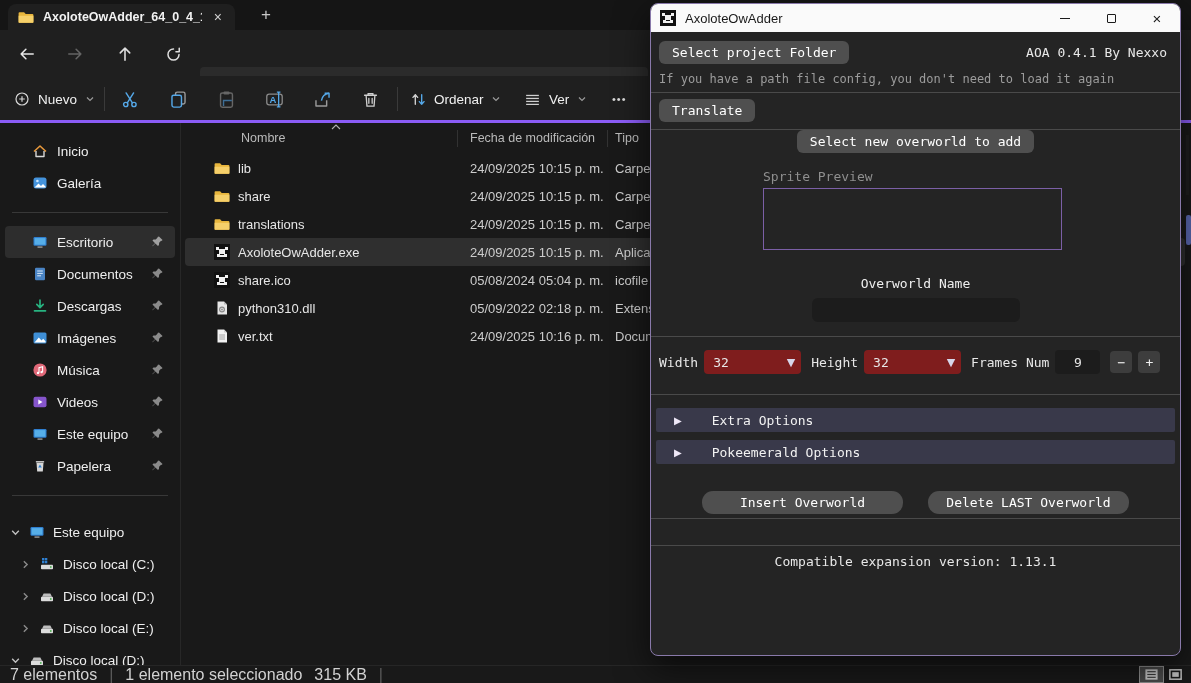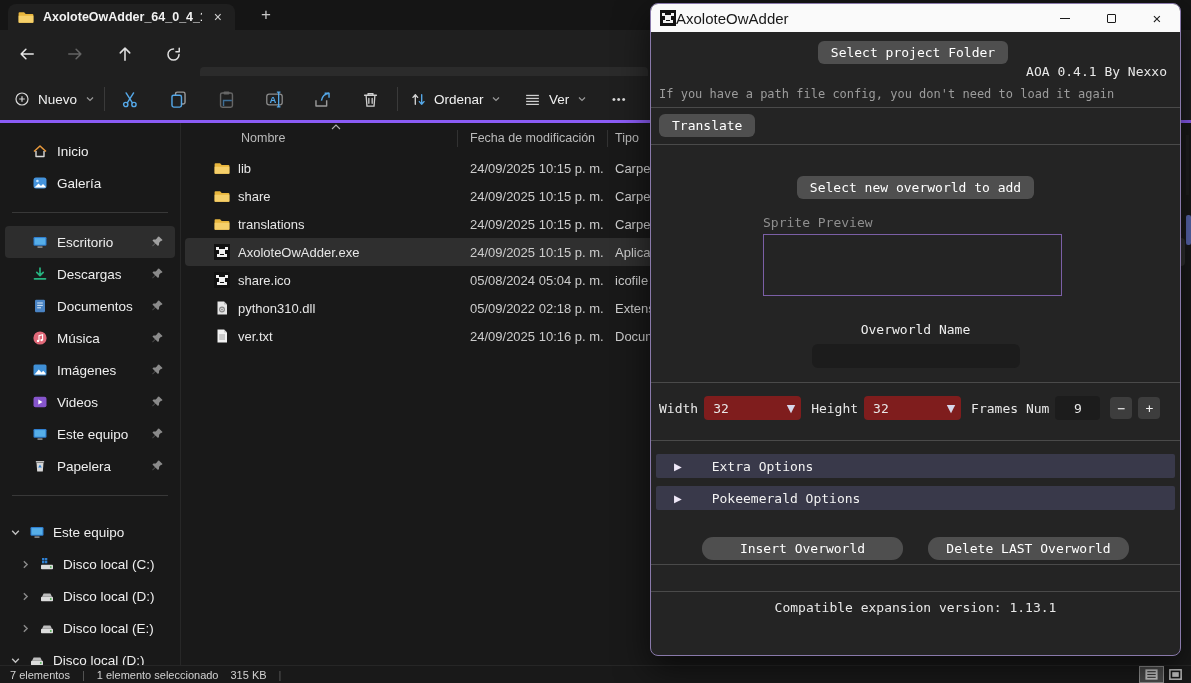--- a/index.html
+++ b/index.html
@@ -57,51 +57,51 @@
   .rows { position:absolute; top:31px; left:0; right:0; }
   .frow { height:28px; display:flex; align-items:center; gap:8px; margin:0 6px 0 4px;
           padding-left:29px; border-radius:4px; font-size:13px; color:#e6e6e6; position:relative; }
   .frow.selected { background:#2f2f2f; }
   .frow .fdate { position:absolute; left:285px; color:#cccccc; }
   .frow .ftype { position:absolute; left:430px; color:#cccccc; }
 
   
   .statusbar { position:absolute; left:0; right:0; bottom:0; height:18px; background:#191919;
                border-top:1px solid #262626; display:flex; align-items:center; gap:12px;
-               padding-left:10px; font-size:11px; color:#d2d2d2; }
+               padding-left:10px; font-size:16px; color:#d2d2d2; }
   .sb-sep { color:#5a5a5a; }
   .viewtoggle { position:absolute; top:0; width:25px; height:17px; display:flex; align-items:center; justify-content:center; }
   .viewtoggle.active { background:#4a4a4a; border:1px solid #8f8f8f; }
 
   .edge-blue { position:absolute; right:0; top:215px; width:5px; height:30px; background:#5a68b0; border-radius:2px; }
   .edge-scroll { position:absolute; right:2px; top:135px; width:3px; height:60px; background:#1f1f1f; }
 
   
   .app { position:absolute; left:650px; top:3px; width:531px; height:653px; background:#242424;
          border:1px solid #8979aa; border-radius:8px; box-shadow:0 12px 34px rgba(0,0,0,.6);
          font-family:"DejaVu Sans Mono",monospace; overflow:hidden; }
   .app-titlebar { height:28px; background:#fafafa; display:flex; align-items:center; padding-left:9px;
                   font-family:"Liberation Sans",sans-serif; }
-  .app-title { font-size:15px; color:#191919; flex:1; }
+  .app-title { font-size:13px; color:#191919; margin-left:9px; flex:1; }
   .wc { width:46px; height:28px; display:flex; align-items:center; justify-content:center; color:#1a1a1a; }
   .wc-min i { display:block; width:10px; border-top:1px solid #1a1a1a; }
   .wc-max i { display:block; width:9px; height:9px; border:1px solid #1a1a1a; border-radius:1px; }
   .wc-close { font-size:15px; }
 
   .app-body { padding-top:9px; font-size:13px; color:#e8e8e8; }
   .abtn { display:inline-flex; align-items:center; justify-content:center; background:#4f4f4f; color:#fff;
           border:none; border-radius:6px; height:23px; padding:0 13px;
           font-family:"DejaVu Sans Mono",monospace; font-size:13px; white-space:nowrap; }
   .sep { border:none; border-top:1px solid #4a4a4a; }
 
-  .app-row1 { display:flex; align-items:center; padding:0 13px 0 8px;flex-direction:column; }
+  .app-row1 { display:flex; align-items:center; padding:0 13px 0 8px; }
   .ver-credit { margin-left:auto; font-size:13px; color:#e8e8e8; }
   .hint { margin:8px 8px 6px; color:#9c9c9c; font-size:12px; white-space:nowrap; overflow:hidden; }
   .app-row3 { display:flex; gap:18px; padding:6px 8px 7px; }
-  .center-row { text-align:center; margin-top:31px; }
+  .center-row { text-align:center; }
   .sprite-label { margin:16px 0 4px 112px; color:#8f8f8f; }
   .sprite-box { margin-left:112px; width:299px; height:62px; border:1px solid #7b5fa6; background:transparent; }
   .ow-label { text-align:center; margin-top:26px; color:#efefef; }
   .ow-input { display:block; margin:7px auto 0; width:208px; height:24px; background:#1c1c1c;
               border:none; border-radius:6px; color:#e8e8e8; padding:0 8px;
               font-family:"DejaVu Sans Mono",monospace; font-size:13px; }
   .hr-after-input { margin-top:14px; }
   .dim-row { display:flex; align-items:center; padding:13px 8px 20px; gap:6px; }
   .combo { display:flex; align-items:center; width:97px; height:24px; background:#7f1d1d;
            border-radius:4px; padding:0 6px 0 9px; }
@@ -275,60 +275,60 @@
             <rect x="1.5" y="3" width="13" height="8.8" rx="1.2" fill="#2f7fd0"></rect>
             <rect x="2.6" y="4.1" width="10.8" height="6.6" fill="#56aee8"></rect>
             <rect x="5.5" y="12.4" width="5" height="1.4" fill="#9a9a9a"></rect>
           </svg>
         <span>Escritorio</span>
         <svg class="ic pin" width="13" height="13" viewBox="0 0 16 16" fill="#a0a0a0">
             <path d="M9.8 1.8 14.2 6.2 13 7.4 12.4 7.2 10 9.6 9.8 12.4 8.6 13.6 5.4 10.4 2 13.8 1.6 13.4 5 10 1.8 6.8 3 5.6 5.8 5.4 8.2 3 8 2.4z"></path>
           </svg>
       </div>
       <div class="side-item">
-        <svg class="ic" width="16" height="16" viewBox="0 0 16 16" fill="none" stroke="#27b380" stroke-width="1.7" stroke-linecap="round" stroke-linejoin="round">
-            <path d="M8 2.2v7.2M4.8 6.4 8 9.6l3.2-3.2M2.5 12.8h11"></path>
-          </svg>
-        <span>Descargas</span>
-        <svg class="ic pin" width="13" height="13" viewBox="0 0 16 16" fill="#8a8a8a">
-            <path d="M9.8 1.8 14.2 6.2 13 7.4 12.4 7.2 10 9.6 9.8 12.4 8.6 13.6 5.4 10.4 2 13.8 1.6 13.4 5 10 1.8 6.8 3 5.6 5.8 5.4 8.2 3 8 2.4z"></path>
-          </svg>
-      </div>
-      <div class="side-item">
         <svg class="ic" width="16" height="16" viewBox="0 0 16 16">
             <rect x="3" y="1.8" width="10" height="12.5" rx="1.2" fill="#4a84c4"></rect>
             <g stroke="#d8e8f8" stroke-width="1">
               <line x1="5.2" y1="5" x2="10.8" y2="5"></line>
               <line x1="5.2" y1="7.4" x2="10.8" y2="7.4"></line>
               <line x1="5.2" y1="9.8" x2="9" y2="9.8"></line>
             </g>
           </svg>
         <span>Documentos</span>
         <svg class="ic pin" width="13" height="13" viewBox="0 0 16 16" fill="#8a8a8a">
             <path d="M9.8 1.8 14.2 6.2 13 7.4 12.4 7.2 10 9.6 9.8 12.4 8.6 13.6 5.4 10.4 2 13.8 1.6 13.4 5 10 1.8 6.8 3 5.6 5.8 5.4 8.2 3 8 2.4z"></path>
           </svg>
       </div>
       <div class="side-item">
+        <svg class="ic" width="16" height="16" viewBox="0 0 16 16" fill="none" stroke="#27b380" stroke-width="1.7" stroke-linecap="round" stroke-linejoin="round">
+            <path d="M8 2.2v7.2M4.8 6.4 8 9.6l3.2-3.2M2.5 12.8h11"></path>
+          </svg>
+        <span>Descargas</span>
+        <svg class="ic pin" width="13" height="13" viewBox="0 0 16 16" fill="#8a8a8a">
+            <path d="M9.8 1.8 14.2 6.2 13 7.4 12.4 7.2 10 9.6 9.8 12.4 8.6 13.6 5.4 10.4 2 13.8 1.6 13.4 5 10 1.8 6.8 3 5.6 5.8 5.4 8.2 3 8 2.4z"></path>
+          </svg>
+      </div>
+      <div class="side-item">
+        <svg class="ic" width="16" height="16" viewBox="0 0 16 16">
+            <rect x="1.5" y="2.5" width="13" height="11" rx="1.5" fill="#3f8fd6"></rect>
+            <path d="M2.5 12.5 6.8 7.5l2.7 3 1.7-1.7 2.3 2.4v1.3z" fill="#ffffff"></path>
+          </svg>
+        <span>Imágenes</span>
+        <svg class="ic pin" width="13" height="13" viewBox="0 0 16 16" fill="#8a8a8a">
+            <path d="M9.8 1.8 14.2 6.2 13 7.4 12.4 7.2 10 9.6 9.8 12.4 8.6 13.6 5.4 10.4 2 13.8 1.6 13.4 5 10 1.8 6.8 3 5.6 5.8 5.4 8.2 3 8 2.4z"></path>
+          </svg>
+      </div>
+      <div class="side-item">
         <svg class="ic" width="16" height="16" viewBox="0 0 16 16">
             <circle cx="8" cy="8" r="6.6" fill="#e06878"></circle>
             <path d="M7 10.8V5.6l3.6-.8V10" stroke="#ffffff" stroke-width="1.1" fill="none"></path>
             <circle cx="6" cy="10.9" r="1.2" fill="#ffffff"></circle>
             <circle cx="9.6" cy="10.1" r="1.2" fill="#ffffff"></circle>
           </svg>
         <span>Música</span>
-        <svg class="ic pin" width="13" height="13" viewBox="0 0 16 16" fill="#8a8a8a">
-            <path d="M9.8 1.8 14.2 6.2 13 7.4 12.4 7.2 10 9.6 9.8 12.4 8.6 13.6 5.4 10.4 2 13.8 1.6 13.4 5 10 1.8 6.8 3 5.6 5.8 5.4 8.2 3 8 2.4z"></path>
-          </svg>
-      </div>
-      <div class="side-item">
-        <svg class="ic" width="16" height="16" viewBox="0 0 16 16">
-            <rect x="1.5" y="2.5" width="13" height="11" rx="1.5" fill="#3f8fd6"></rect>
-            <path d="M2.5 12.5 6.8 7.5l2.7 3 1.7-1.7 2.3 2.4v1.3z" fill="#ffffff"></path>
-          </svg>
-        <span>Imágenes</span>
         <svg class="ic pin" width="13" height="13" viewBox="0 0 16 16" fill="#8a8a8a">
             <path d="M9.8 1.8 14.2 6.2 13 7.4 12.4 7.2 10 9.6 9.8 12.4 8.6 13.6 5.4 10.4 2 13.8 1.6 13.4 5 10 1.8 6.8 3 5.6 5.8 5.4 8.2 3 8 2.4z"></path>
           </svg>
       </div>
       <div class="side-item">
         <svg class="ic" width="16" height="16" viewBox="0 0 16 16">
             <rect x="1.5" y="2.8" width="13" height="10.5" rx="2" fill="#8655cc"></rect>
             <path d="M6.3 5.6 10.5 8l-4.2 2.4z" fill="#ffffff"></path>
           </svg>
         <span>Videos</span>

